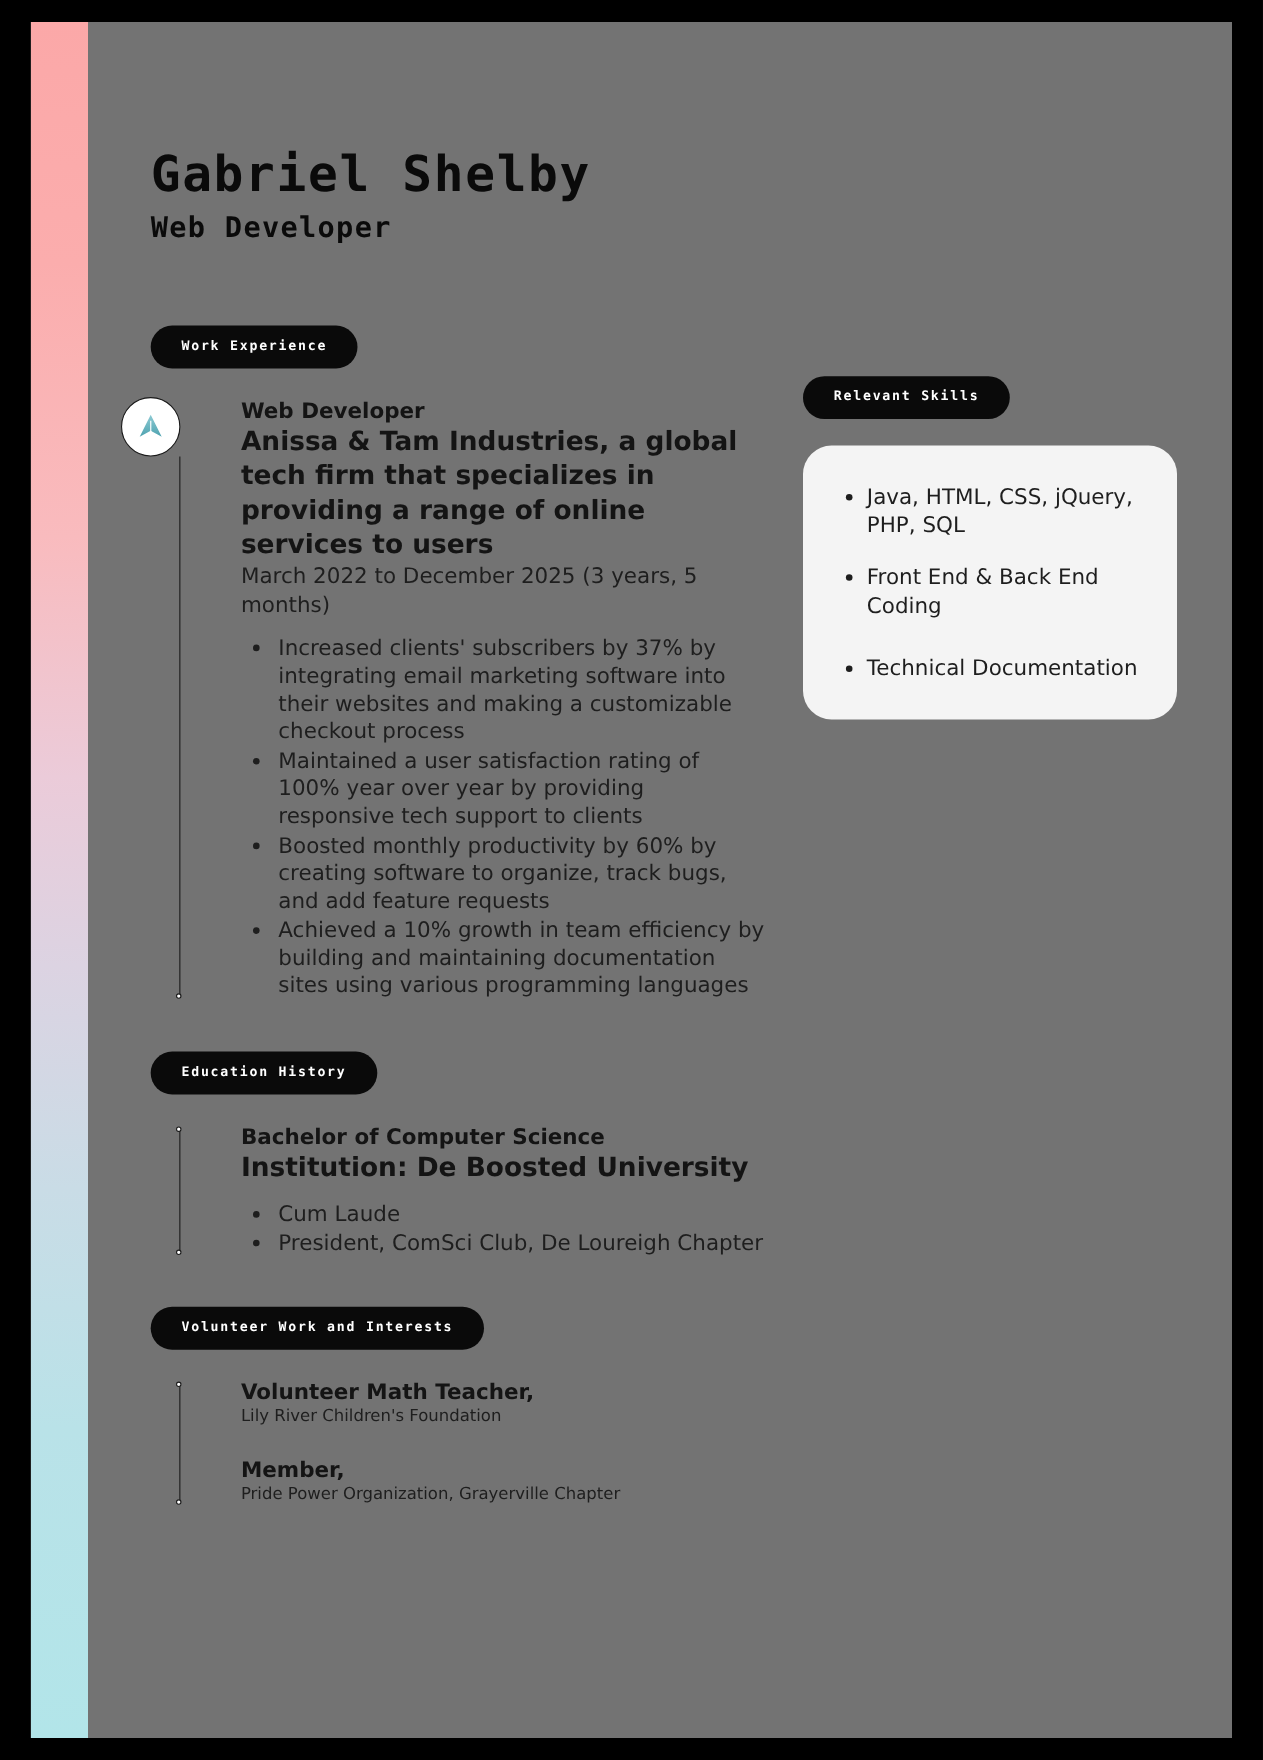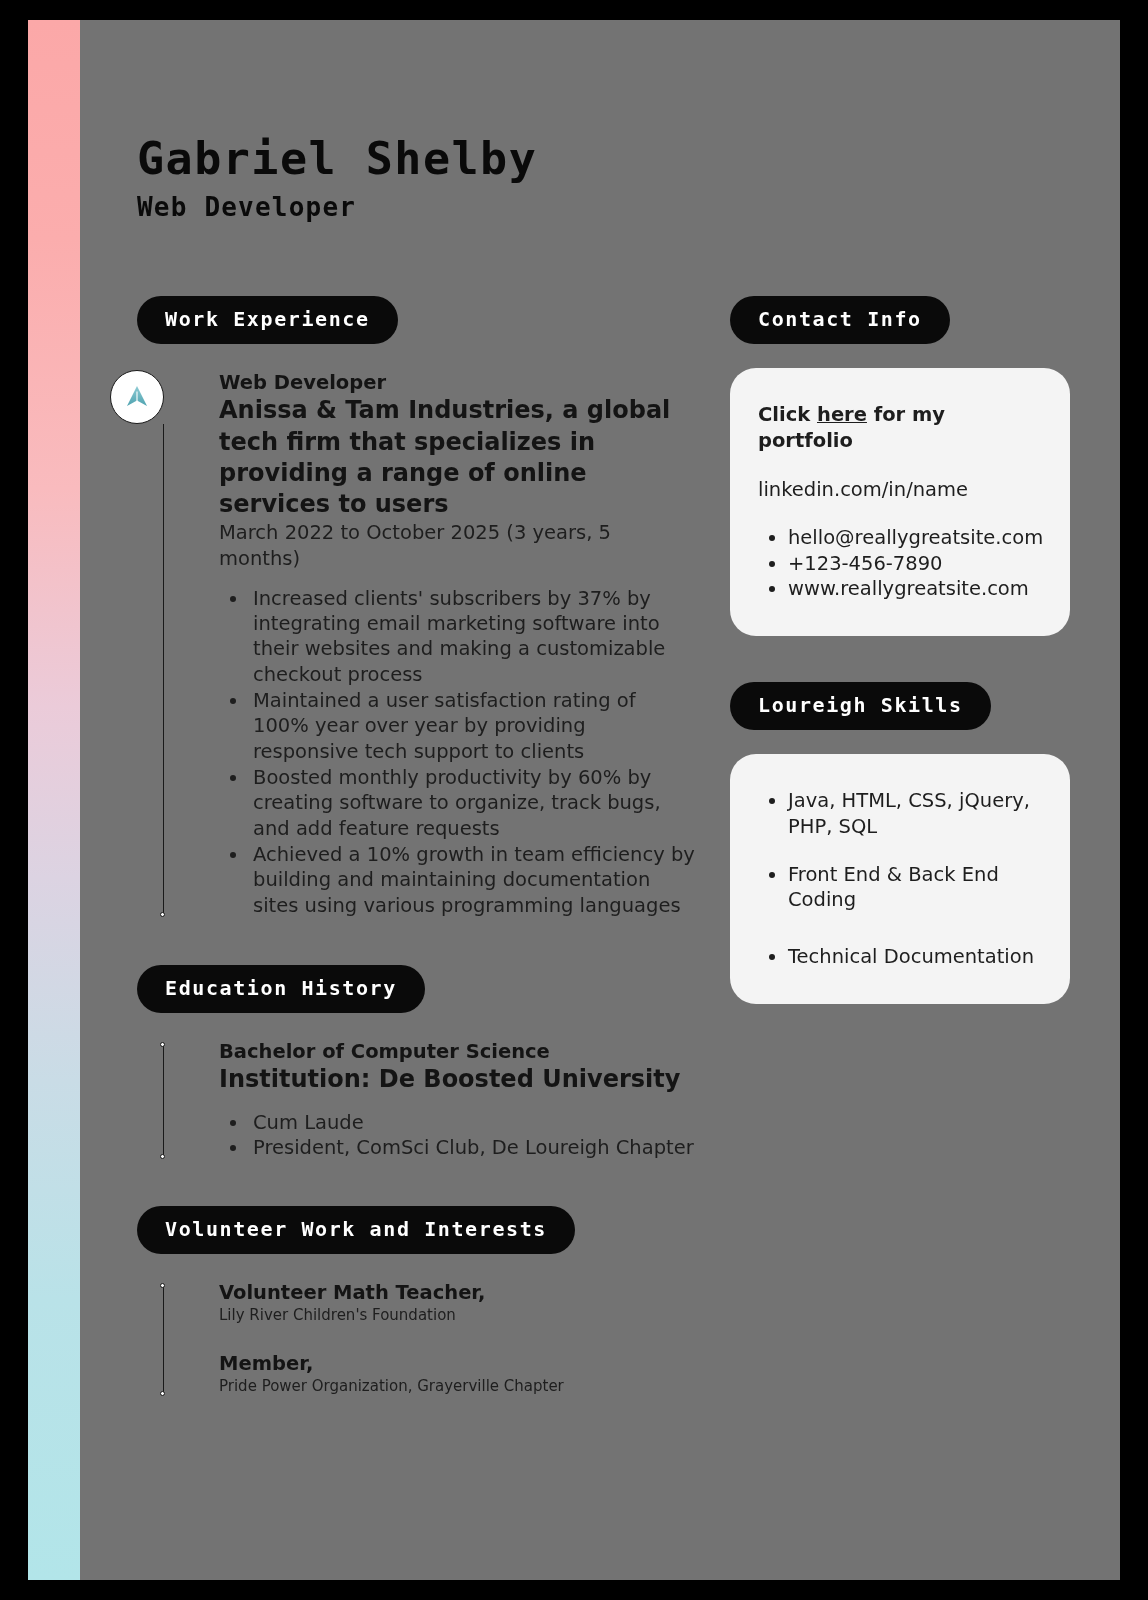--- a/index.html
+++ b/index.html
@@ -90,21 +90,21 @@
     width: 340px;
   }
 
   
   .section-pill {
     display: inline-block;
     background: #0A0A0A;
     color: #FFFFFF;
     border-radius: 60px;
     font-family: "DejaVu Sans Mono", monospace;
-    font-size: 20px;
+    font-size: 12px;
     font-weight: bold;
     letter-spacing: 1.6px;
     padding: 12px 28px 13px 28px;
     line-height: 1.15;
     white-space: nowrap;
   }
 
   
   .timeline {
     position: relative;
@@ -263,21 +263,21 @@
                   <stop offset="100%" stop-color="#4FA3B0"></stop>
                 </linearGradient>
               </defs>
               <path d="M15 4 L25 24 L15 18.5 L5 24 Z" fill="url(#lg)"></path>
               <path d="M15 9.5 L15 20" stroke="#FFFFFF" stroke-width="1.3" opacity="0.85"></path>
             </svg>
           </div>
 
           <p class="entry-title">Web Developer</p>
           <p class="entry-sub">Anissa &amp; Tam Industries, a global tech firm that specializes in providing a range of online services to users</p>
-          <p class="entry-meta">March 2022 to October 2025 (3 years, 5 months)</p>
+          <p class="entry-meta">March 2022 to December 2025 (3 years, 5 months)</p>
 
           <ul class="bullets">
             <li>Increased clients' subscribers by 37% by integrating email marketing software into their websites and making a customizable checkout process</li>
             <li>Maintained a user satisfaction rating of 100% year over year by providing responsive tech support to clients</li>
             <li>Boosted monthly productivity by 60% by creating software to organize, track bugs, and add feature requests</li>
             <li>Achieved a 10% growth in team efficiency by building and maintaining documentation sites using various programming languages</li>
           </ul>
         </div>
       </div>
 
@@ -320,40 +320,25 @@
 
           <p class="entry-title">Member,</p>
           <p class="entry-plain">Pride Power Organization, Grayerville Chapter</p>
         </div>
       </div>
 
     </div>
 
     <div id="right-column">
 
+
+      <div class="spacer-46"></div>
+
       <div>
-        <div class="section-pill">Contact Info</div>
-
-        <div class="info-card">
-          <p class="card-line bold"><span>Click </span><span class="underlined">here</span><span> for my portfolio</span></p>
-
-          <p class="card-line">linkedin.com/in/name</p>
-
-          <ul class="card-bullets">
-            <li>hello@reallygreatsite.com</li>
-            <li>+123-456-7890</li>
-            <li>www.reallygreatsite.com</li>
-          </ul>
-        </div>
-      </div>
-
-      <div class="spacer-46"></div>
-
-      <div>
-        <div class="section-pill">Loureigh Skills</div>
+        <div class="section-pill">Relevant Skills</div>
 
         <div class="info-card">
           <ul class="card-bullets skill-bullets">
             <li>Java, HTML, CSS, jQuery, PHP, SQL</li>
             <li>Front End &amp; Back End Coding</li>
             <li>Technical Documentation</li>
           </ul>
         </div>
       </div>
 

